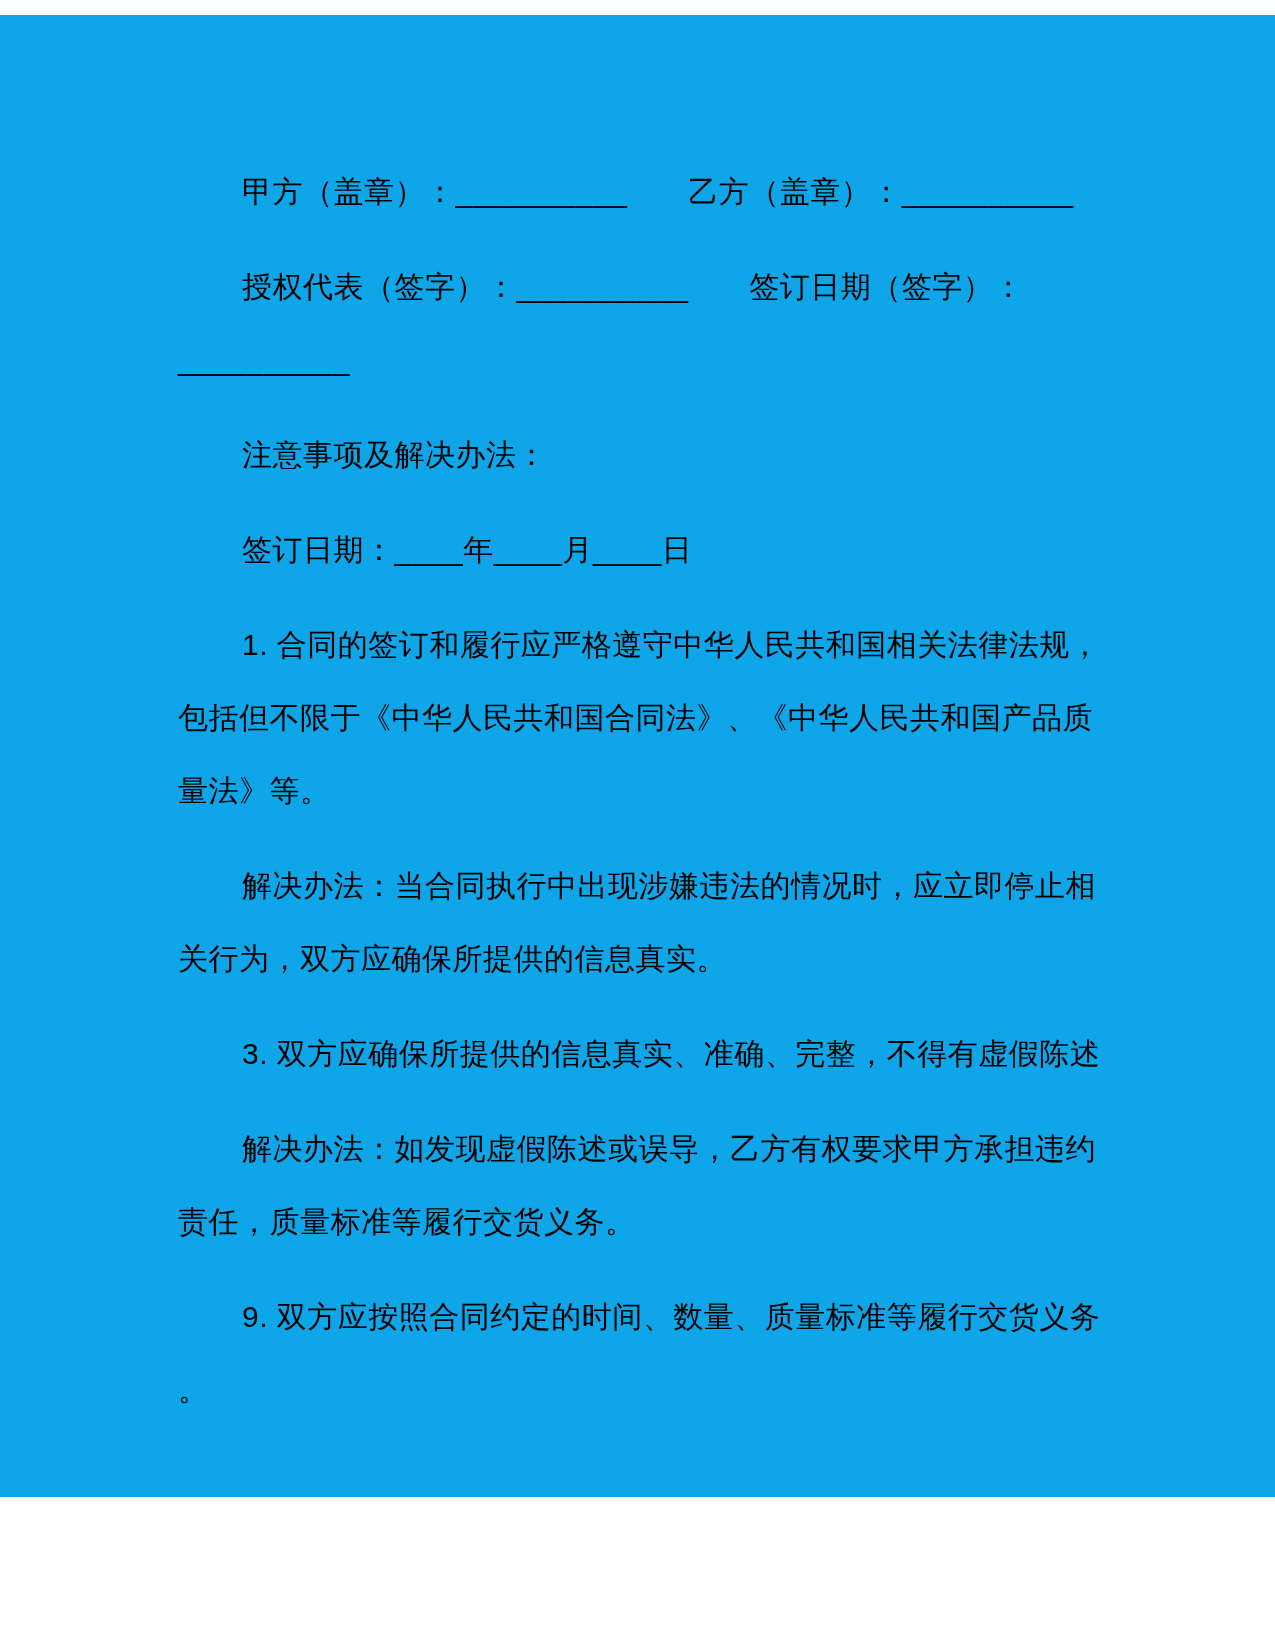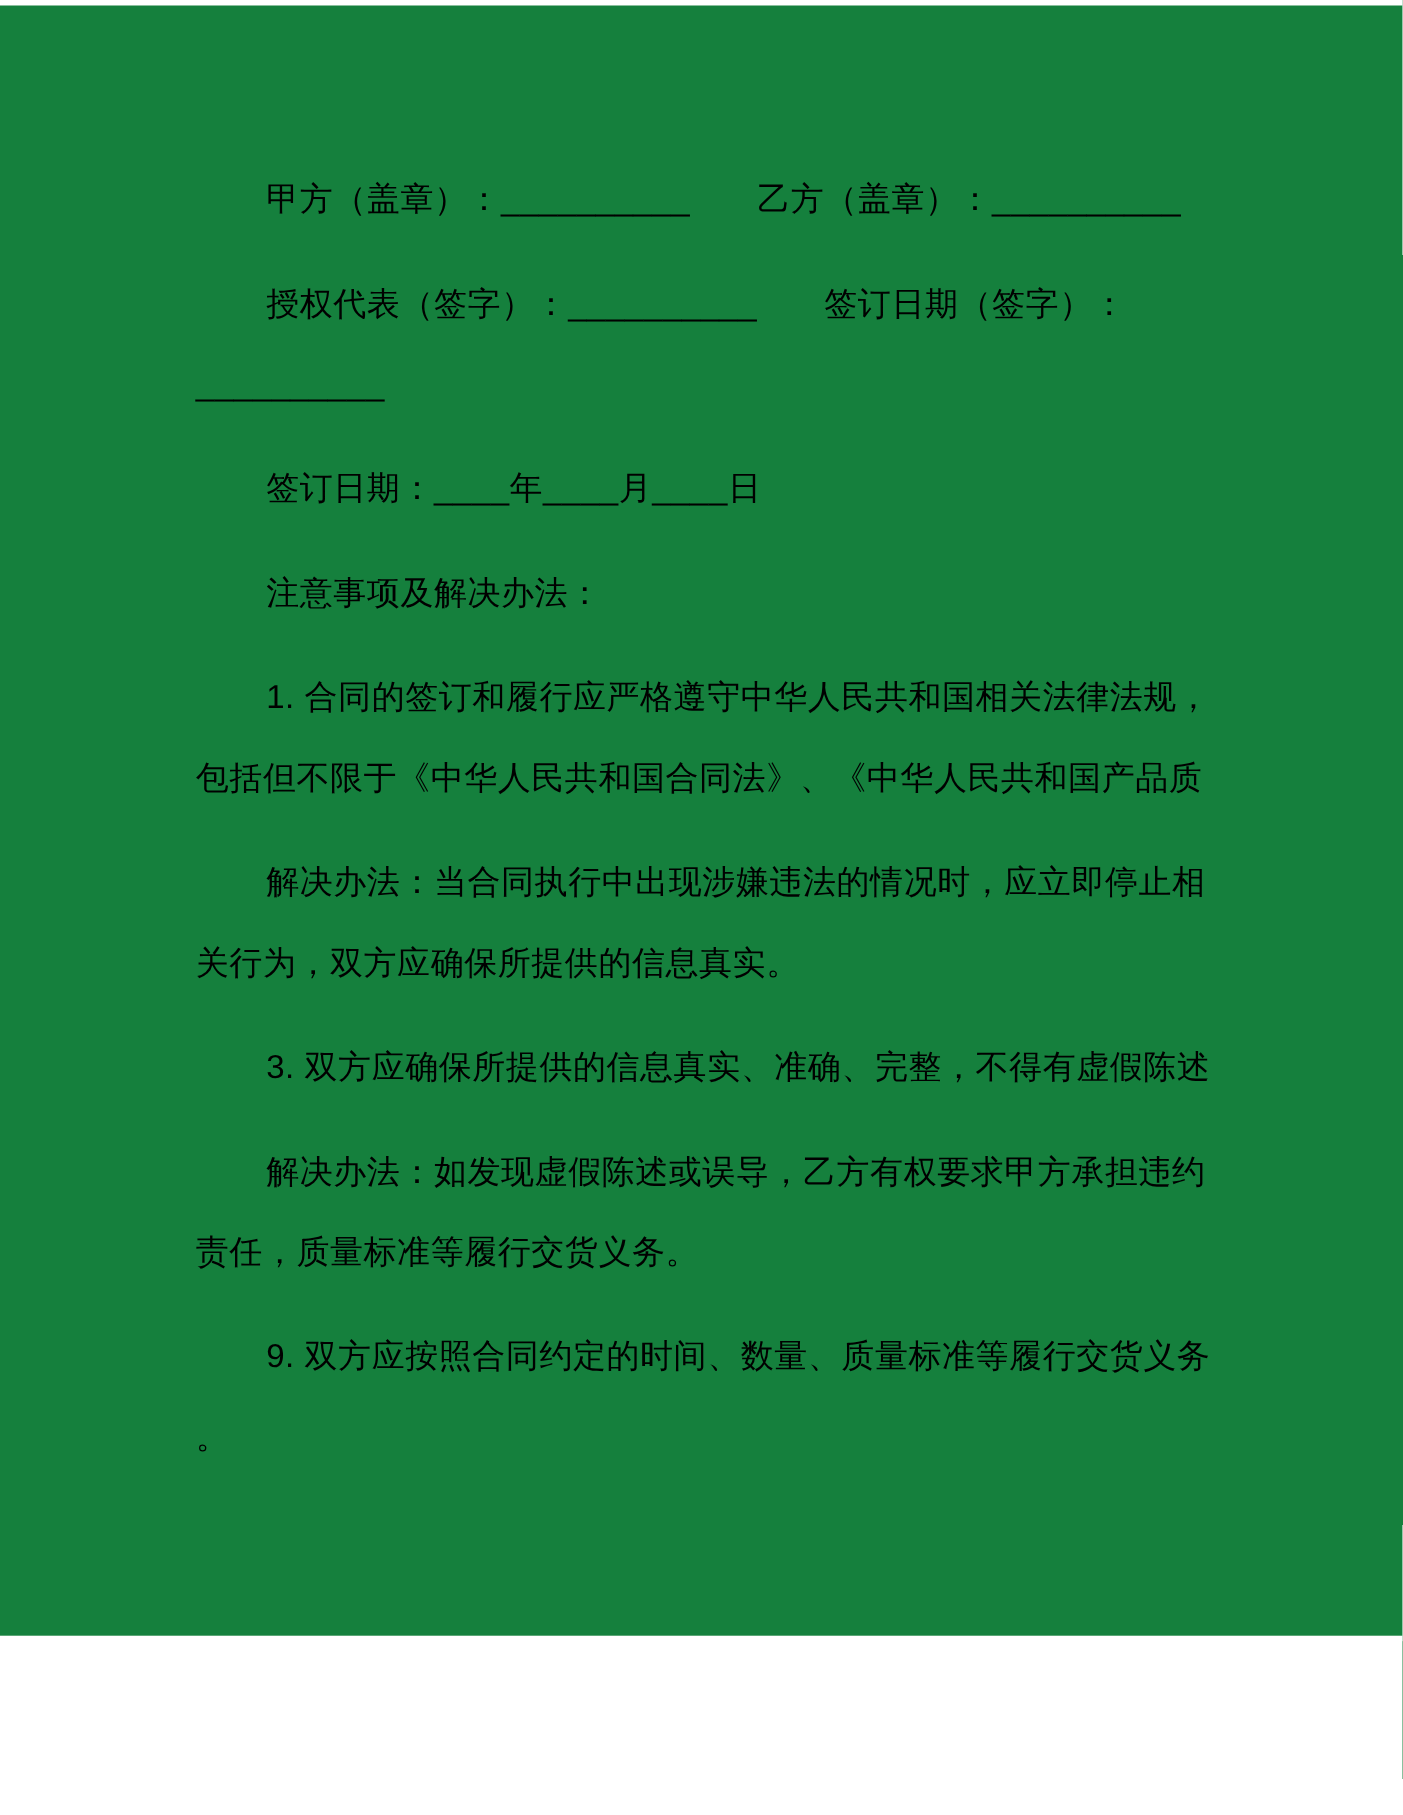--- a/index.html
+++ b/index.html
@@ -4,22 +4,22 @@
 <style>
   html, body {
     margin: 0;
     padding: 0;
     background: #ffffff;
   }
   .page {
     position: relative;
     width: 1275px;
     height: 1482px;
-    margin: 5px auto;
-    background: #15803d;
+    margin: 15px auto;
+    background: #0ea5e9;
     box-sizing: border-box;
     padding: 140px 175px 0 178px;
     overflow: hidden;
     font-family: "Liberation Sans", "DejaVu Sans", sans-serif;
     font-size: 30px;
     color: #000000;
     -webkit-font-smoothing: antialiased;
   }
   .para {
     margin: 0 0 22px 0;
@@ -40,28 +40,29 @@
 <div class="page">
   <div>
       <div class="para">
         <div class="line indent">甲方（盖章）：__________　　乙方（盖章）：__________</div>
       </div>
       <div class="para">
         <div class="line indent">授权代表（签字）：__________　　签订日期（签字）：</div>
         <div class="line">__________</div>
       </div>
       <div class="para">
-        <div class="line indent">签订日期：____年____月____日</div>
+        <div class="line indent">注意事项及解决办法：</div>
       </div>
       <div class="para">
-        <div class="line indent">注意事项及解决办法：</div>
+        <div class="line indent">签订日期：____年____月____日</div>
       </div>
       <div class="para">
         <div class="line indent">1. 合同的签订和履行应严格遵守中华人民共和国相关法律法规，</div>
         <div class="line">包括但不限于《中华人民共和国合同法》、《中华人民共和国产品质</div>
+        <div class="line">量法》等。</div>
       </div>
       <div class="para">
         <div class="line indent">解决办法：当合同执行中出现涉嫌违法的情况时，应立即停止相</div>
         <div class="line">关行为，双方应确保所提供的信息真实。</div>
       </div>
       <div class="para">
         <div class="line indent">3. 双方应确保所提供的信息真实、准确、完整，不得有虚假陈述</div>
       </div>
       <div class="para">
         <div class="line indent">解决办法：如发现虚假陈述或误导，乙方有权要求甲方承担违约</div>

